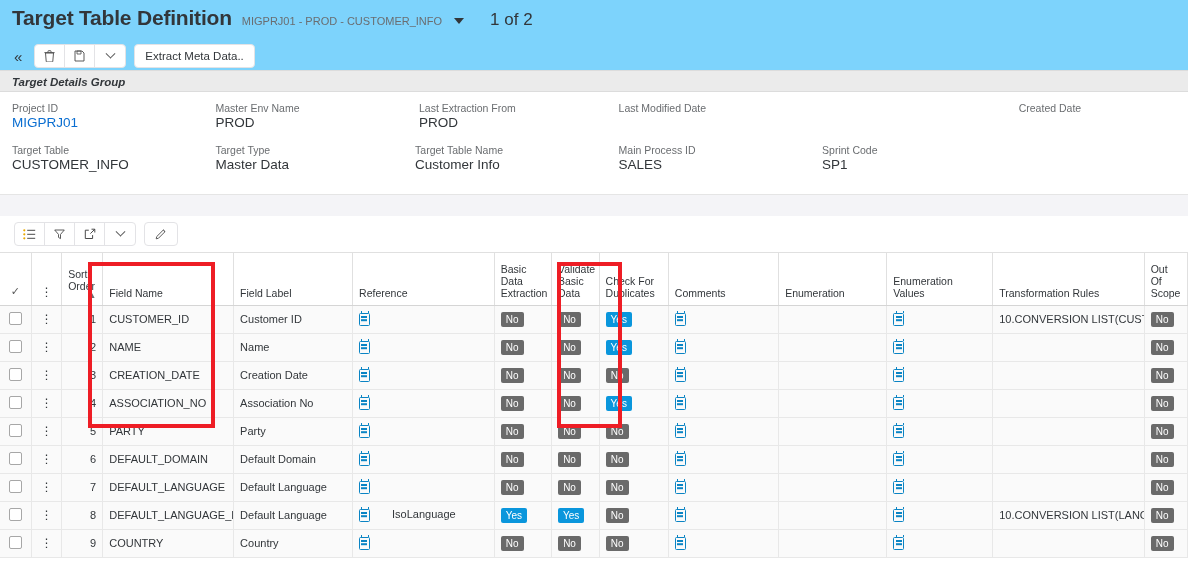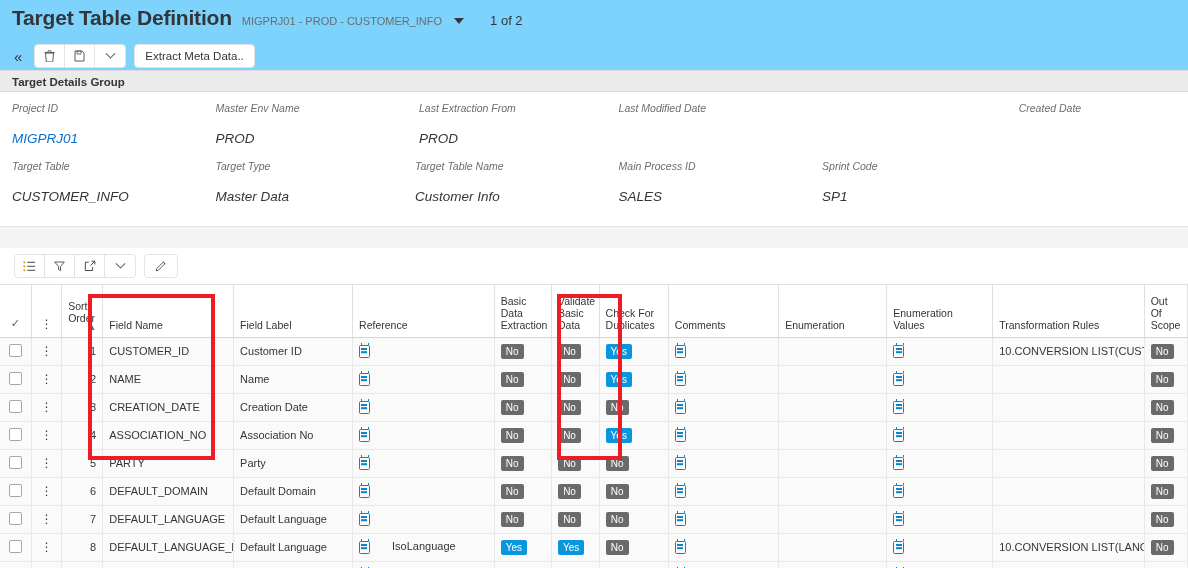--- a/index.html
+++ b/index.html
@@ -40,21 +40,21 @@
     width: 0; height: 0;
     border-left: 5px solid transparent;
     border-right: 5px solid transparent;
     border-top: 6px solid #32363a;
     display: inline-block;
     margin-left: 2px;
     position: relative;
     top: -1px;
   }
   .page-count {
-    font-size: 13px;
+    font-size: 17px;
     color: #32363a;
     margin-left: 16px;
   }
 
   .toolbar-row {
     display: flex;
     align-items: center;
     gap: 8px;
     margin-top: 6px;
   }
@@ -105,34 +105,34 @@
   
   .group-bar {
     background: #ebebeb;
     border-top: 1px solid #dcdcdc;
     border-bottom: 1px solid #dcdcdc;
     padding: 5px 12px;
     font-size: 11.5px;
     font-weight: bold;
     color: #32363a;
     height: 22px;
+    font-style: italic;
   }
   .details-panel {
     padding: 10px 12px 8px 12px;
     background: #fff;
   }
   .det-row {
     display: flex;
     margin-bottom: 12px;
   }
   .det-cell {
     display: flex;
     flex-direction: column;
-    gap: 16px;
-    font-style: italic;
+    gap: 0;
   }
   .det-label {
     font-size: 10.5px;
     color: #6a6d70;
     line-height: 12px;
   }
   .det-value {
     font-size: 13.5px;
     color: #32363a;
     line-height: 18px;

